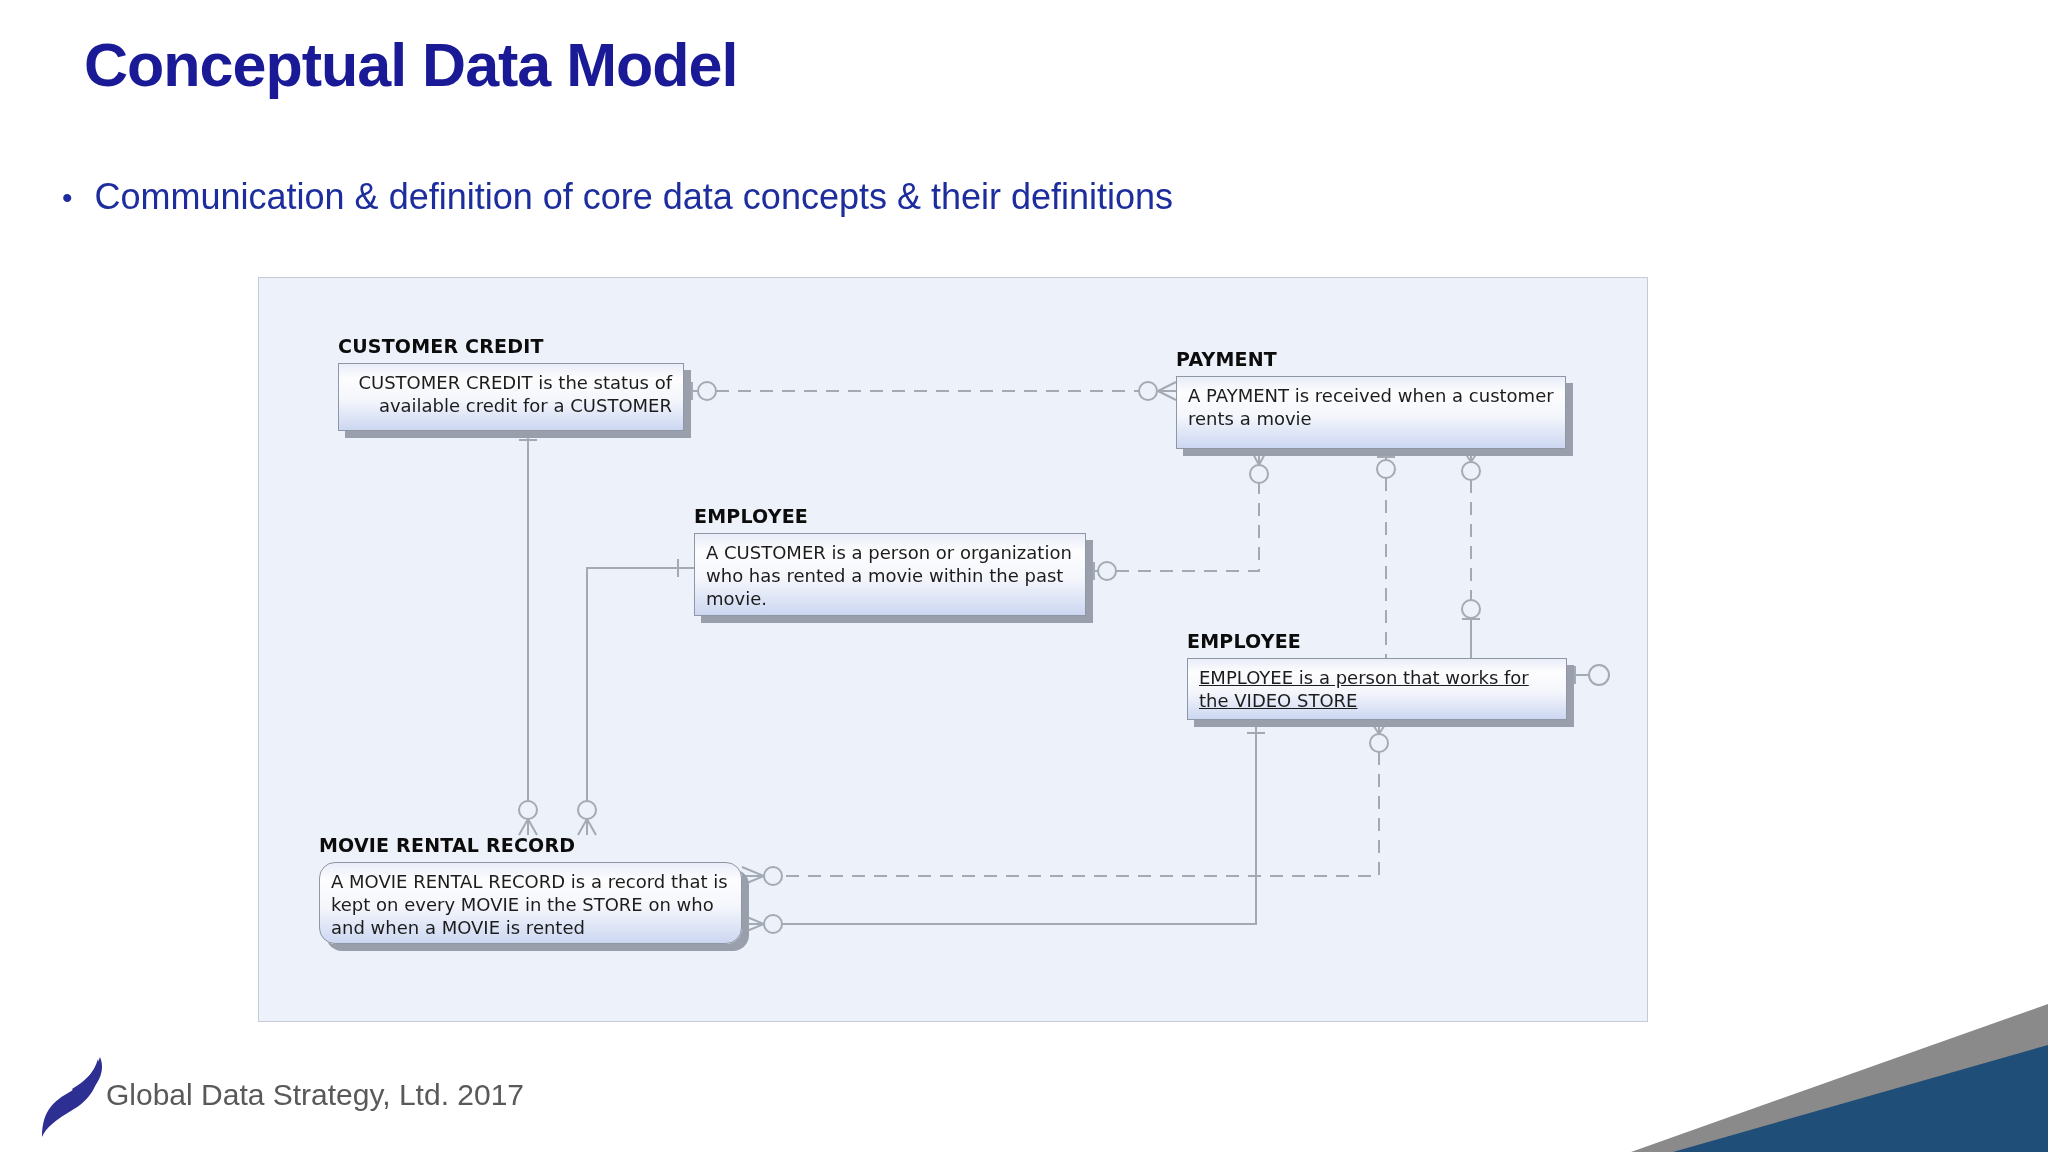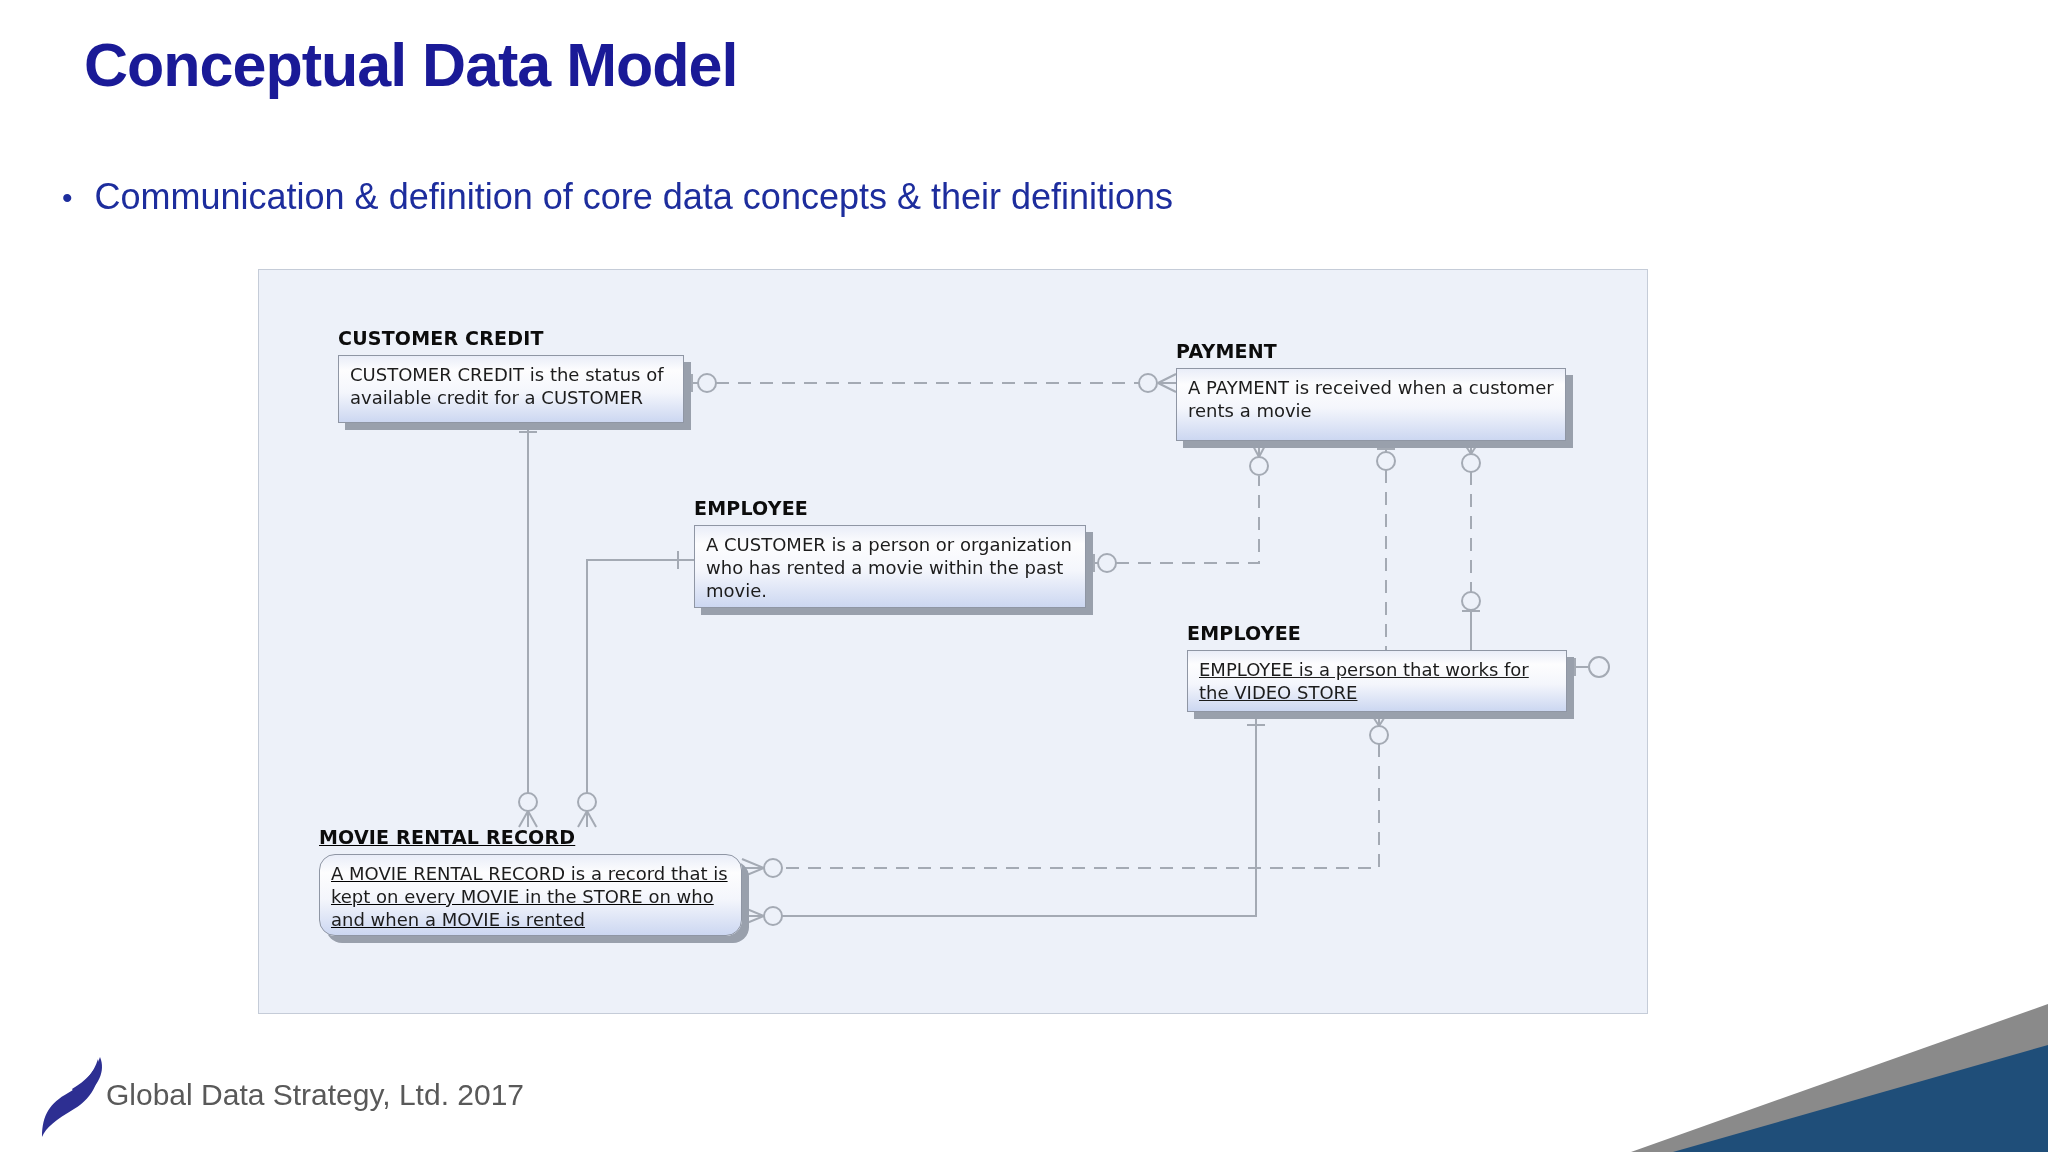--- a/index.html
+++ b/index.html
@@ -3,21 +3,21 @@
 <meta charset="utf-8">
 <style>
   html,body{margin:0;padding:0;background:#ffffff;}
   .slide{position:relative;width:2048px;height:1152px;background:#ffffff;overflow:hidden;
          font-family:"Liberation Sans",sans-serif;padding-left:22px;}
   .title{position:absolute;left:84px;top:30px;font-size:61px;font-weight:bold;
          color:#1a1a97;letter-spacing:-1px;margin:0;}
   .bullet-row{position:absolute;left:62px;top:176px;display:flex;align-items:flex-start;
          color:#1d2d9d;font-size:36px;}
   .bullet-dot{font-size:30px;line-height:44px;margin-right:22px;}
-  .panel{position:absolute;left:258px;top:269px;width:1390px;height:745px;
+  .panel{position:absolute;left:258px;top:277px;width:1390px;height:745px;
          background:#edf1f9;border:1px solid #c5ccd8;box-sizing:border-box;}
   .wires{position:absolute;left:0;top:0;}
   .entity{position:absolute;font-family:"DejaVu Sans",sans-serif;}
   .entity .elabel{font-weight:bold;font-size:19px;color:#0c0c0c;height:28px;
          white-space:nowrap;letter-spacing:0.2px;}
   .entity .ebox{border:1px solid #8f96a4;box-sizing:border-box;
          background:linear-gradient(180deg,#e9edf8 0%,#fdfdfe 22%,#f4f6fc 55%,#ccd7f1 100%);
          box-shadow:7px 7px 0 #99a0ac;padding:7px 11px;font-size:18px;color:#1c1c1c;
          line-height:1.28;}
   .ebox.rounded{border-radius:16px;}
@@ -106,39 +106,39 @@
 
       <g>
         <path d="M1308 397 H1329"></path>
         <path d="M1316 388 V406"></path>
         <circle cx="1340" cy="397" r="10" fill="#edf1f9"></circle>
       </g>
     </svg>
 
     <div class="entity" style="left:79px;top:57px;width:346px;">
       <div class="elabel">CUSTOMER CREDIT</div>
-      <div class="ebox" style="width:346px;height:68px;">CUSTOMER CREDIT is the status of available credit for a CUSTOMER</div>
+      <div class="ebox" style="width:346px;height:68px;text-align:right;">CUSTOMER CREDIT is the status of available credit for a CUSTOMER</div>
     </div>
 
     <div class="entity" style="left:917px;top:70px;width:390px;">
       <div class="elabel">PAYMENT</div>
       <div class="ebox" style="width:390px;height:73px;">A PAYMENT is received when a customer rents a movie</div>
     </div>
 
     <div class="entity" style="left:435px;top:227px;width:392px;">
       <div class="elabel">EMPLOYEE</div>
       <div class="ebox" style="width:392px;height:83px;">A CUSTOMER is a person or organization who has rented a movie within the past movie.</div>
     </div>
 
     <div class="entity" style="left:928px;top:352px;width:380px;">
       <div class="elabel">EMPLOYEE</div>
       <div class="ebox" style="width:380px;height:62px;text-decoration:underline;">EMPLOYEE is a person that works for the VIDEO STORE</div>
     </div>
 
-    <div class="entity" style="left:60px;top:556px;width:423px;text-decoration:underline;">
+    <div class="entity" style="left:60px;top:556px;width:423px;">
       <div class="elabel">MOVIE RENTAL RECORD</div>
       <div class="ebox rounded" style="width:423px;height:82px;">A MOVIE RENTAL RECORD is a record that is kept on every MOVIE in the STORE  on who and when a MOVIE is rented</div>
     </div>
 
   </div>
 
   <svg class="corner" width="2048" height="1152" viewBox="0 0 2048 1152">
     <polygon points="2048,1004 1631,1152 2048,1152" fill="#8a8a8a"></polygon>
     <polygon points="2048,1045 1673,1152 2048,1152" fill="#1f4e79"></polygon>
   </svg>

